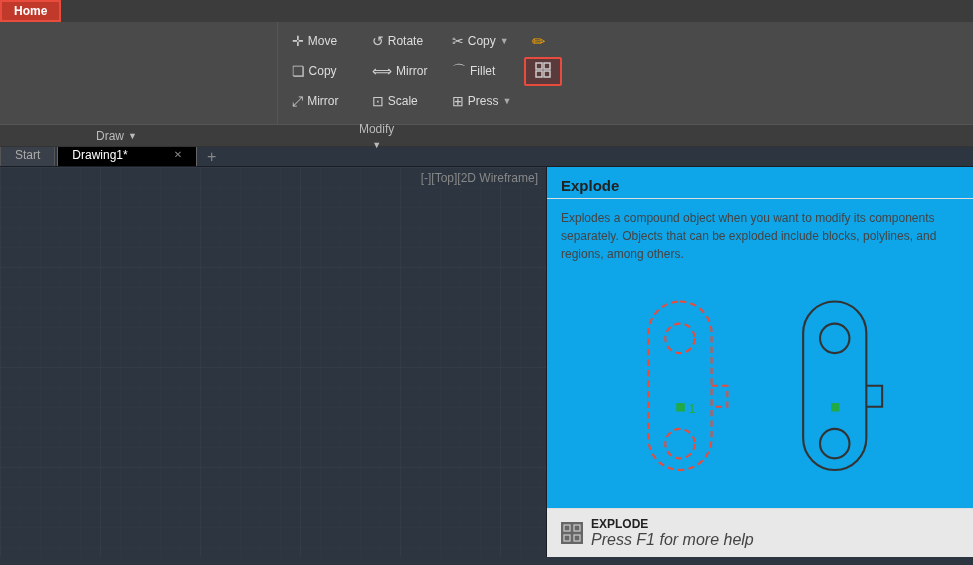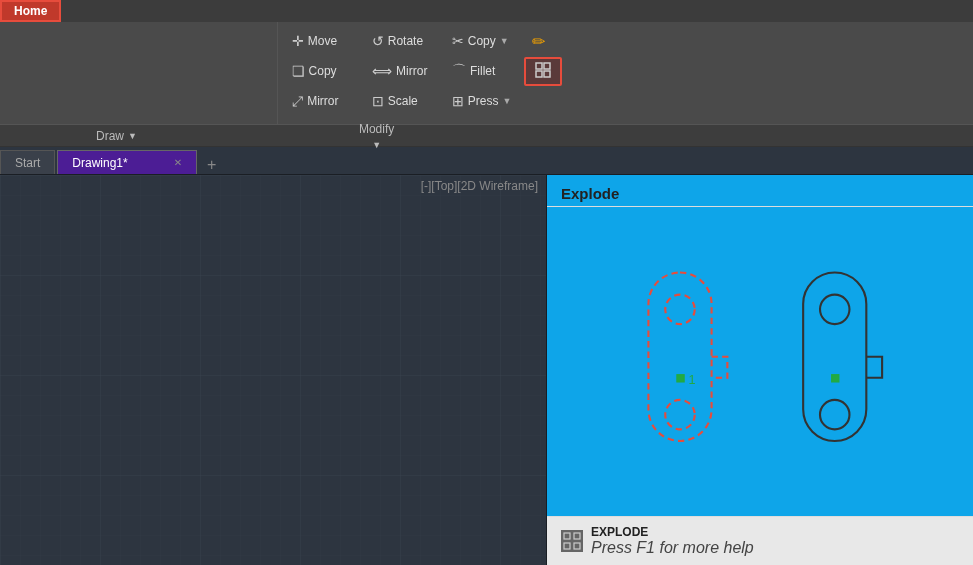--- a/index.html
+++ b/index.html
@@ -103,41 +103,41 @@
       font-size: 12px;
       color: #bbb;
       cursor: pointer;
     }
     .section-label-draw { margin-left: 0px; }
     .section-label-modify { margin-left: 160px; flex-direction: column; }
 
     
     #tab-bar {
       background: #2d3540;
-      height: 28px;
+      height: 20px;
       display: flex;
       align-items: flex-end;
       border-bottom: 1px solid #1a1e24;
     }
     .tab {
       padding: 4px 14px;
       font-size: 12px;
       color: #aaa;
       cursor: pointer;
       background: #3a404a;
       border: 1px solid #555;
       border-bottom: none;
       margin-right: 2px;
       height: 24px;
       display: flex;
       align-items: center;
       gap: 6px;
     }
     .tab.active {
-      background: #4c1d95;
+      background: #000000;
       color: #fff;
       border-color: #666;
       gap: 46px;
     }
     .tab-close {
       font-size: 10px;
       color: #888;
       cursor: pointer;
     }
     .tab-add {
@@ -355,20 +355,21 @@
           <rect width="100" height="100" fill="url(#smallGrid)"></rect>
           <path d="M 100 0 L 0 0 0 100" fill="none" stroke="#8899aa" stroke-width="0.6"></path>
         </pattern>
       </defs>
       <rect width="100%" height="100%" fill="url(#grid)"></rect>
     </svg>
   </div>
 
   <div id="tooltip-panel">
     <div id="tooltip-title">Explode</div>
+    <div id="tooltip-description">Explodes a compound object when you want to modify its components separately. Objects that can be exploded include blocks, polylines, and regions, among others.</div>
 
     <div id="tooltip-images">
 
       <svg class="diagram-svg" viewBox="0 0 100 190">
 
         <rect x="20" y="10" width="60" height="160" rx="30" ry="30" fill="none" stroke="#e74c3c" stroke-width="2" stroke-dasharray="6,4"></rect>
 
         <circle cx="50" cy="45" r="14" fill="none" stroke="#e74c3c" stroke-width="2" stroke-dasharray="6,4"></circle>
 
         <circle cx="50" cy="145" r="14" fill="none" stroke="#e74c3c" stroke-width="2" stroke-dasharray="6,4"></circle>

